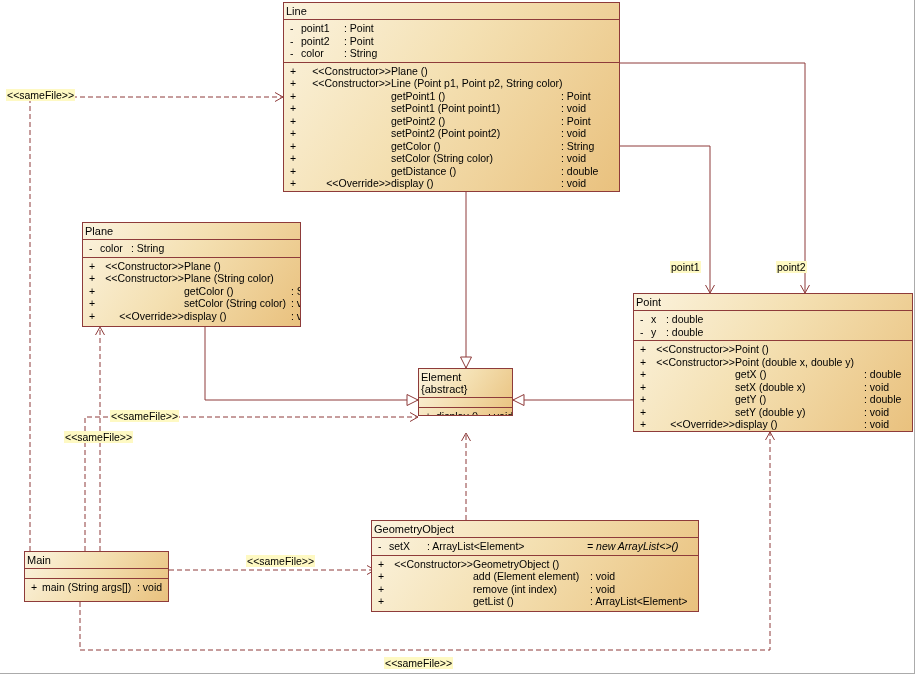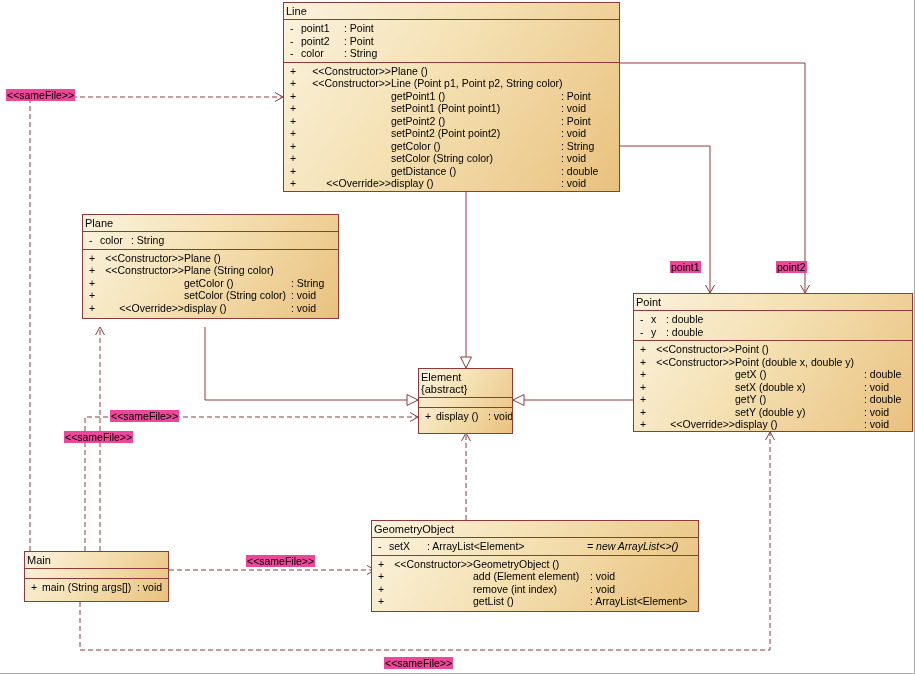--- a/index.html
+++ b/index.html
@@ -28,21 +28,21 @@
   .col-vis    { flex:0 0 11px; }
   .col-stereo { flex:0 0 var(--sw,84px);text-align:right; }
   .col-name   { flex:0 0 var(--nw,100px); }
   .col-type   { flex:0 0 auto; }
   .col-extra  { flex:0 0 auto;font-style:italic; }
   .attrs .col-name   { flex-basis:var(--aw,40px); }
   .attrs .col-type   { flex-basis:var(--atw,auto); }
 
   .rel-label {
     position:absolute; z-index:2; font-size:10.5px; line-height:12px;
-    background:#ec4899; padding:0 1px; white-space:nowrap;
+    background:#fef9c3; padding:0 1px; white-space:nowrap;
   }
 </style>
 </head>
 <body>
 
 <div class="canvas">
 
   <svg class="connectors" width="915" height="674" viewBox="0 0 915 674">
     <defs>
       <marker id="tri" markerUnits="userSpaceOnUse" markerWidth="14" markerHeight="14" refX="12" refY="6" orient="auto">
@@ -171,21 +171,21 @@
   <div class="member-row">
     <span class="col-vis">+</span>
     <span class="col-stereo">&lt;&lt;Override&gt;&gt;</span>
     <span class="col-name">display ()</span>
     <span class="col-type">: void</span>
     <span class="col-extra"></span>
   </div>
 </div>
   </div>
 
-  <div class="cls" style="left:82px;top:214px;width:257px;height:105px;--sw:84px;--nw:107px;--aw:31px">
+  <div class="cls" style="left:82px;top:222px;width:219px;height:105px;--sw:84px;--nw:107px;--aw:31px">
     <div class="titlebox">Plane</div>
     <div class="attrs">
   <div class="member-row">
     <span class="col-vis">-</span>
 
     <span class="col-name">color</span>
     <span class="col-type">: String</span>
     <span class="col-extra"></span>
   </div>
 </div>
@@ -303,21 +303,21 @@
   <div class="member-row">
     <span class="col-vis">+</span>
     <span class="col-stereo">&lt;&lt;Override&gt;&gt;</span>
     <span class="col-name">display ()</span>
     <span class="col-type">: void</span>
     <span class="col-extra"></span>
   </div>
 </div>
   </div>
 
-  <div class="cls" style="left:418px;top:368px;width:95px;height:66px;--sw:0px;--nw:52px;--aw:20px">
+  <div class="cls" style="left:418px;top:368px;width:95px;height:48px;--sw:0px;--nw:52px;--aw:20px">
     <div class="titlebox">
       <div>Element</div>
       <div class="subtitle">{abstract}</div>
     </div>
     <div class="attrs"></div>
     <div class="methods">
   <div class="member-row">
     <span class="col-vis">+</span>
     <span class="col-stereo"></span>
     <span class="col-name">display ()</span>

